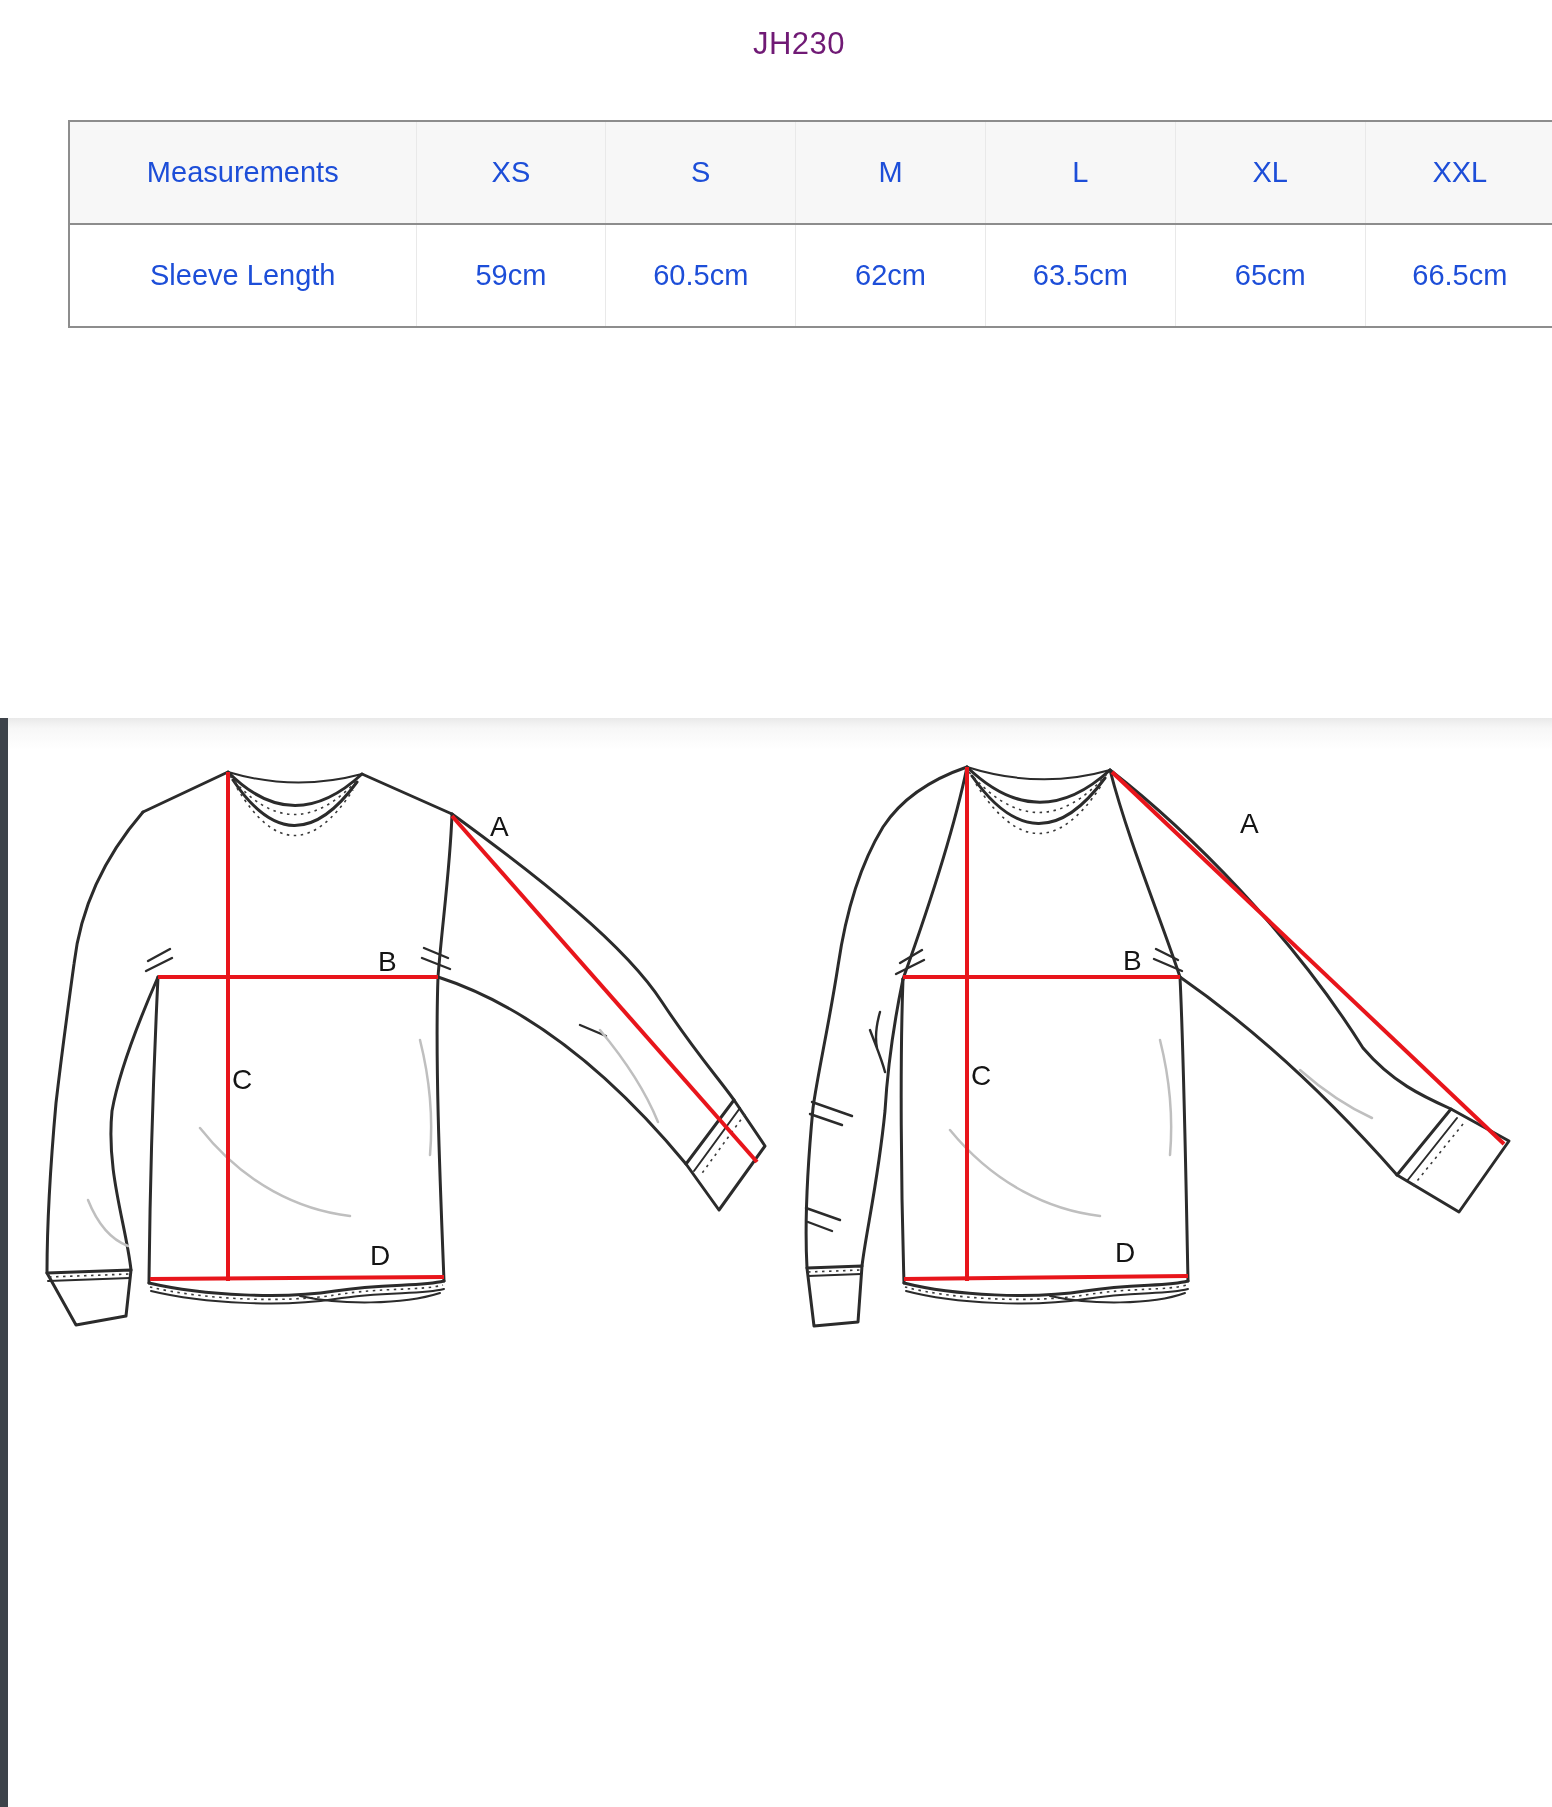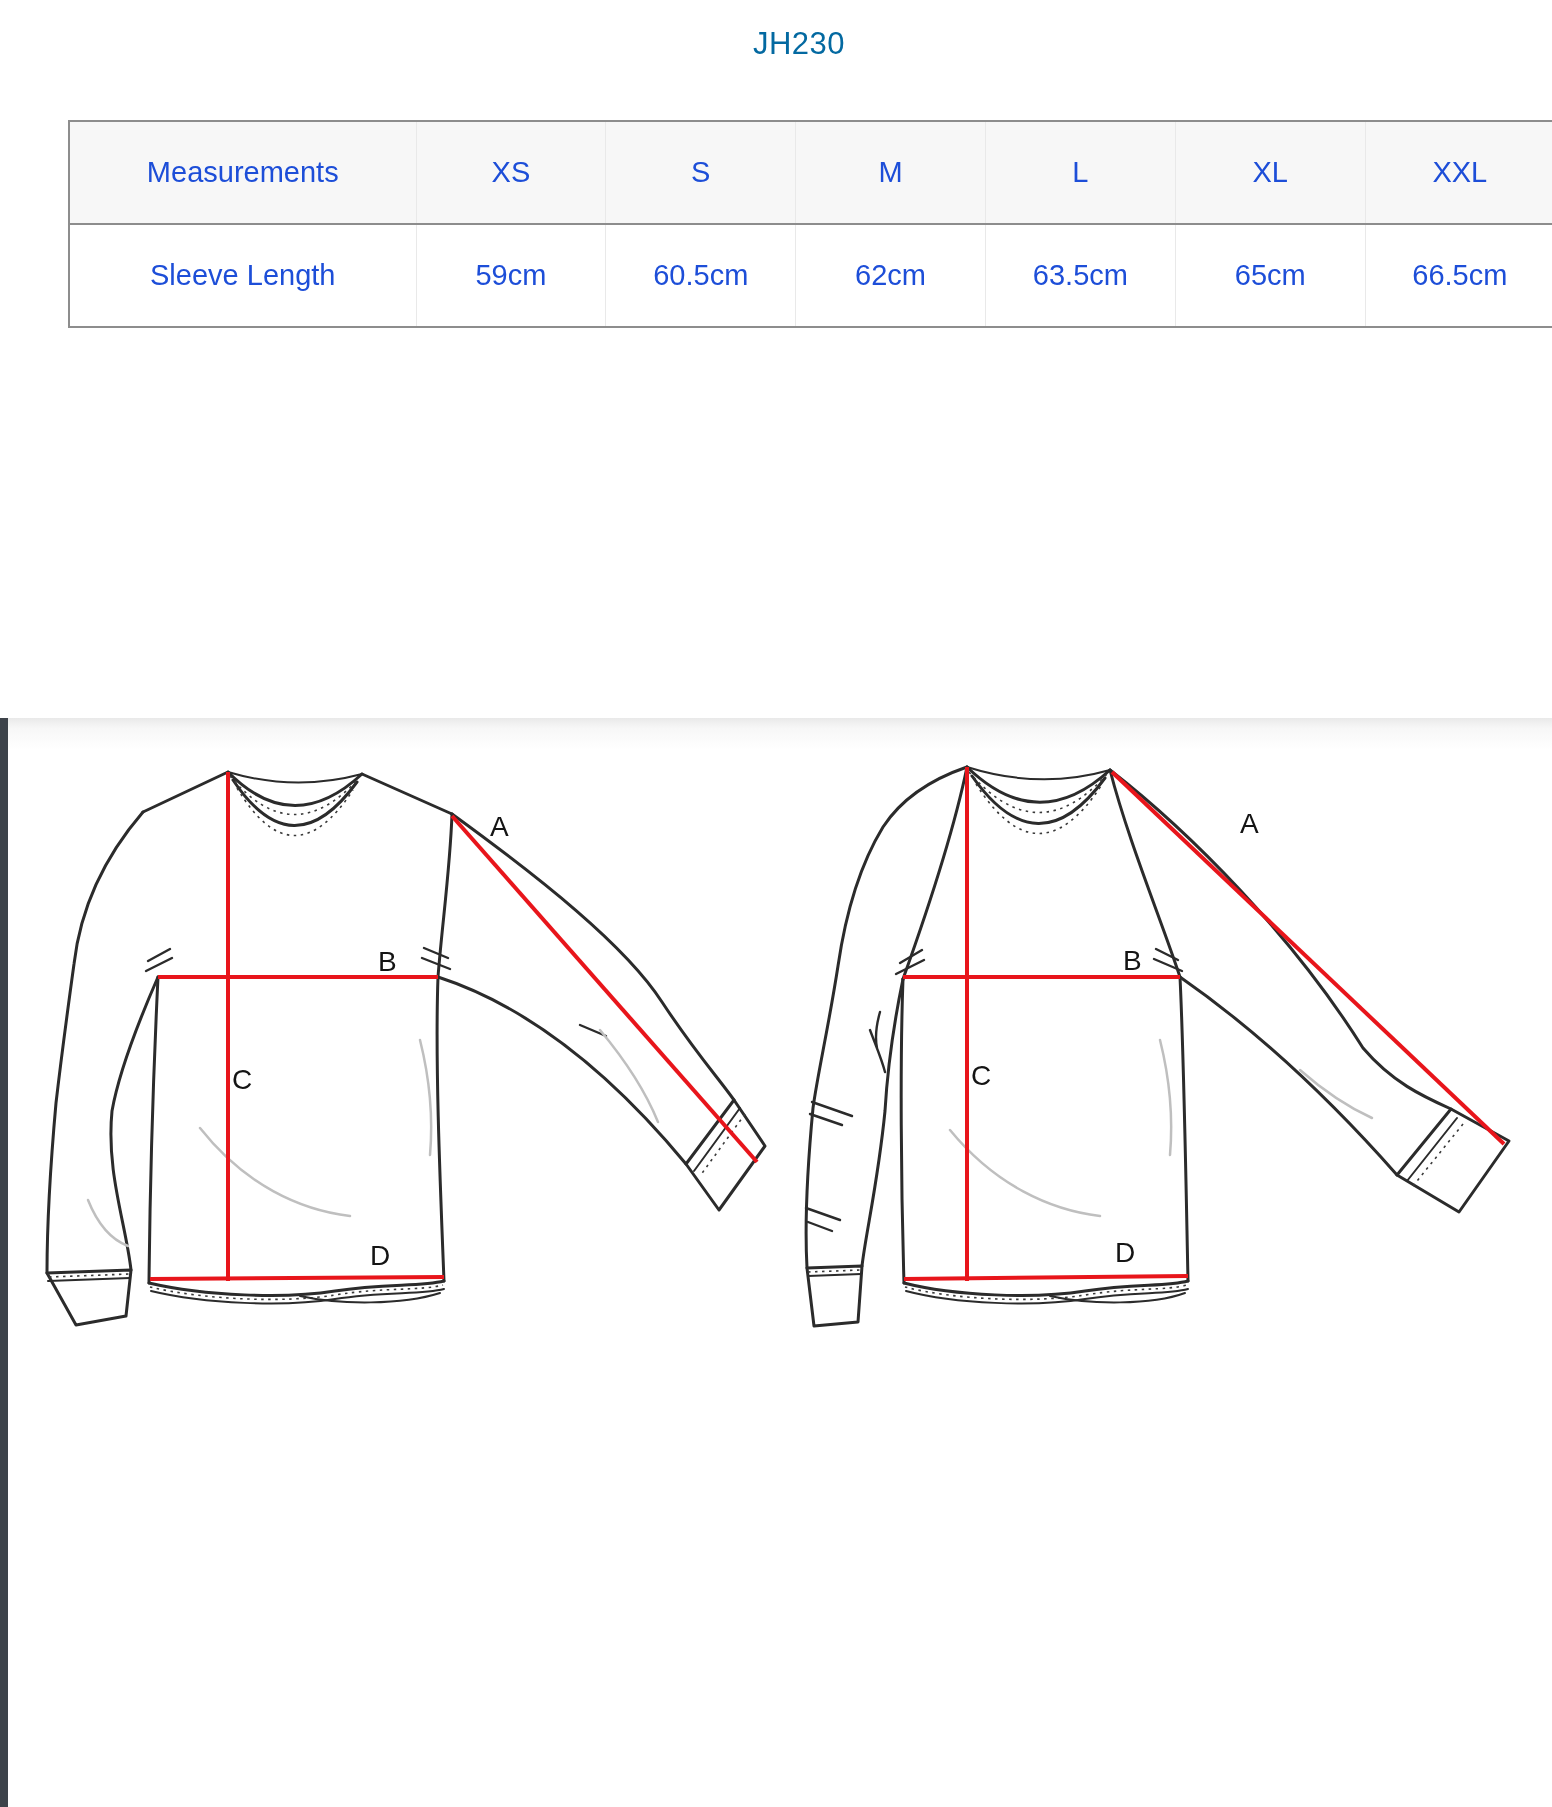--- a/index.html
+++ b/index.html
@@ -1,19 +1,19 @@
 <!DOCTYPE html>
 <html><head>
 <meta charset="utf-8">
 <style>
   html,body{margin:0;padding:0;background:#ffffff;}
   body{width:1552px;height:1807px;position:relative;font-family:"Liberation Sans",sans-serif;overflow:hidden;}
 
   .page-title{position:absolute;top:26px;left:68px;width:1462px;text-align:center;
-    font-size:31px;color:#0369a1;letter-spacing:.5px;}
+    font-size:31px;color:#701a75;letter-spacing:.5px;}
 
   table.size-table{position:absolute;top:120px;left:68px;width:1488px;border-collapse:collapse;
     font-size:29px;color:#1d4ed8;table-layout:fixed;}
   table.size-table th,table.size-table td{border:1px solid #e9e9e9;text-align:center;
     font-weight:400;padding:0;}
   table.size-table tr{height:103px;}
   table.size-table thead tr{background:#f7f7f7;}
   table.size-table thead th{border-bottom:2px solid #8d8d8d;}
   table.size-table tr td{border-bottom:2px solid #8d8d8d;}
   table.size-table{border:2px solid #8d8d8d;}

